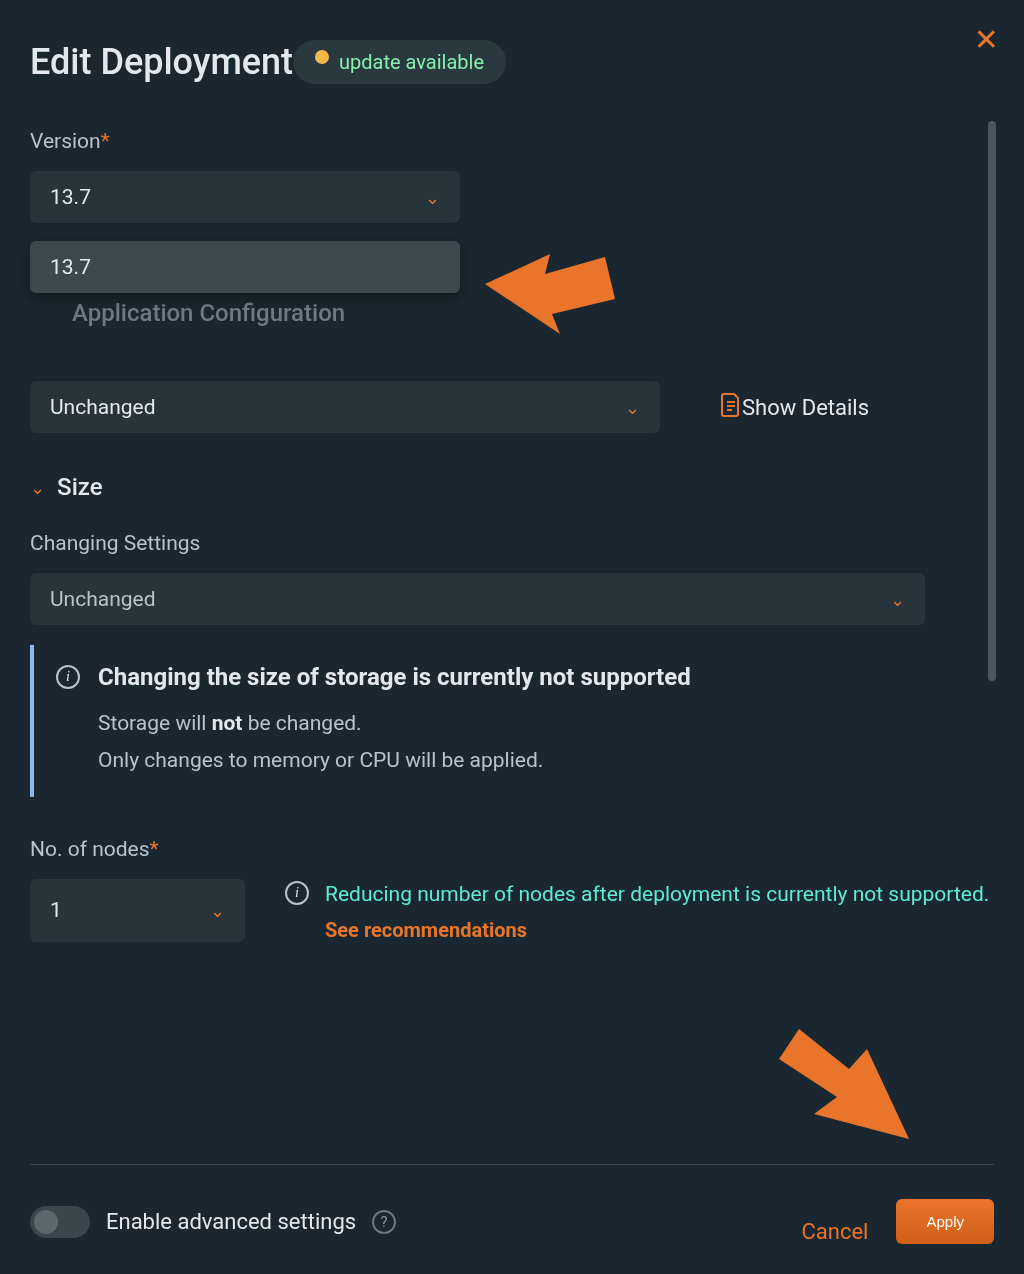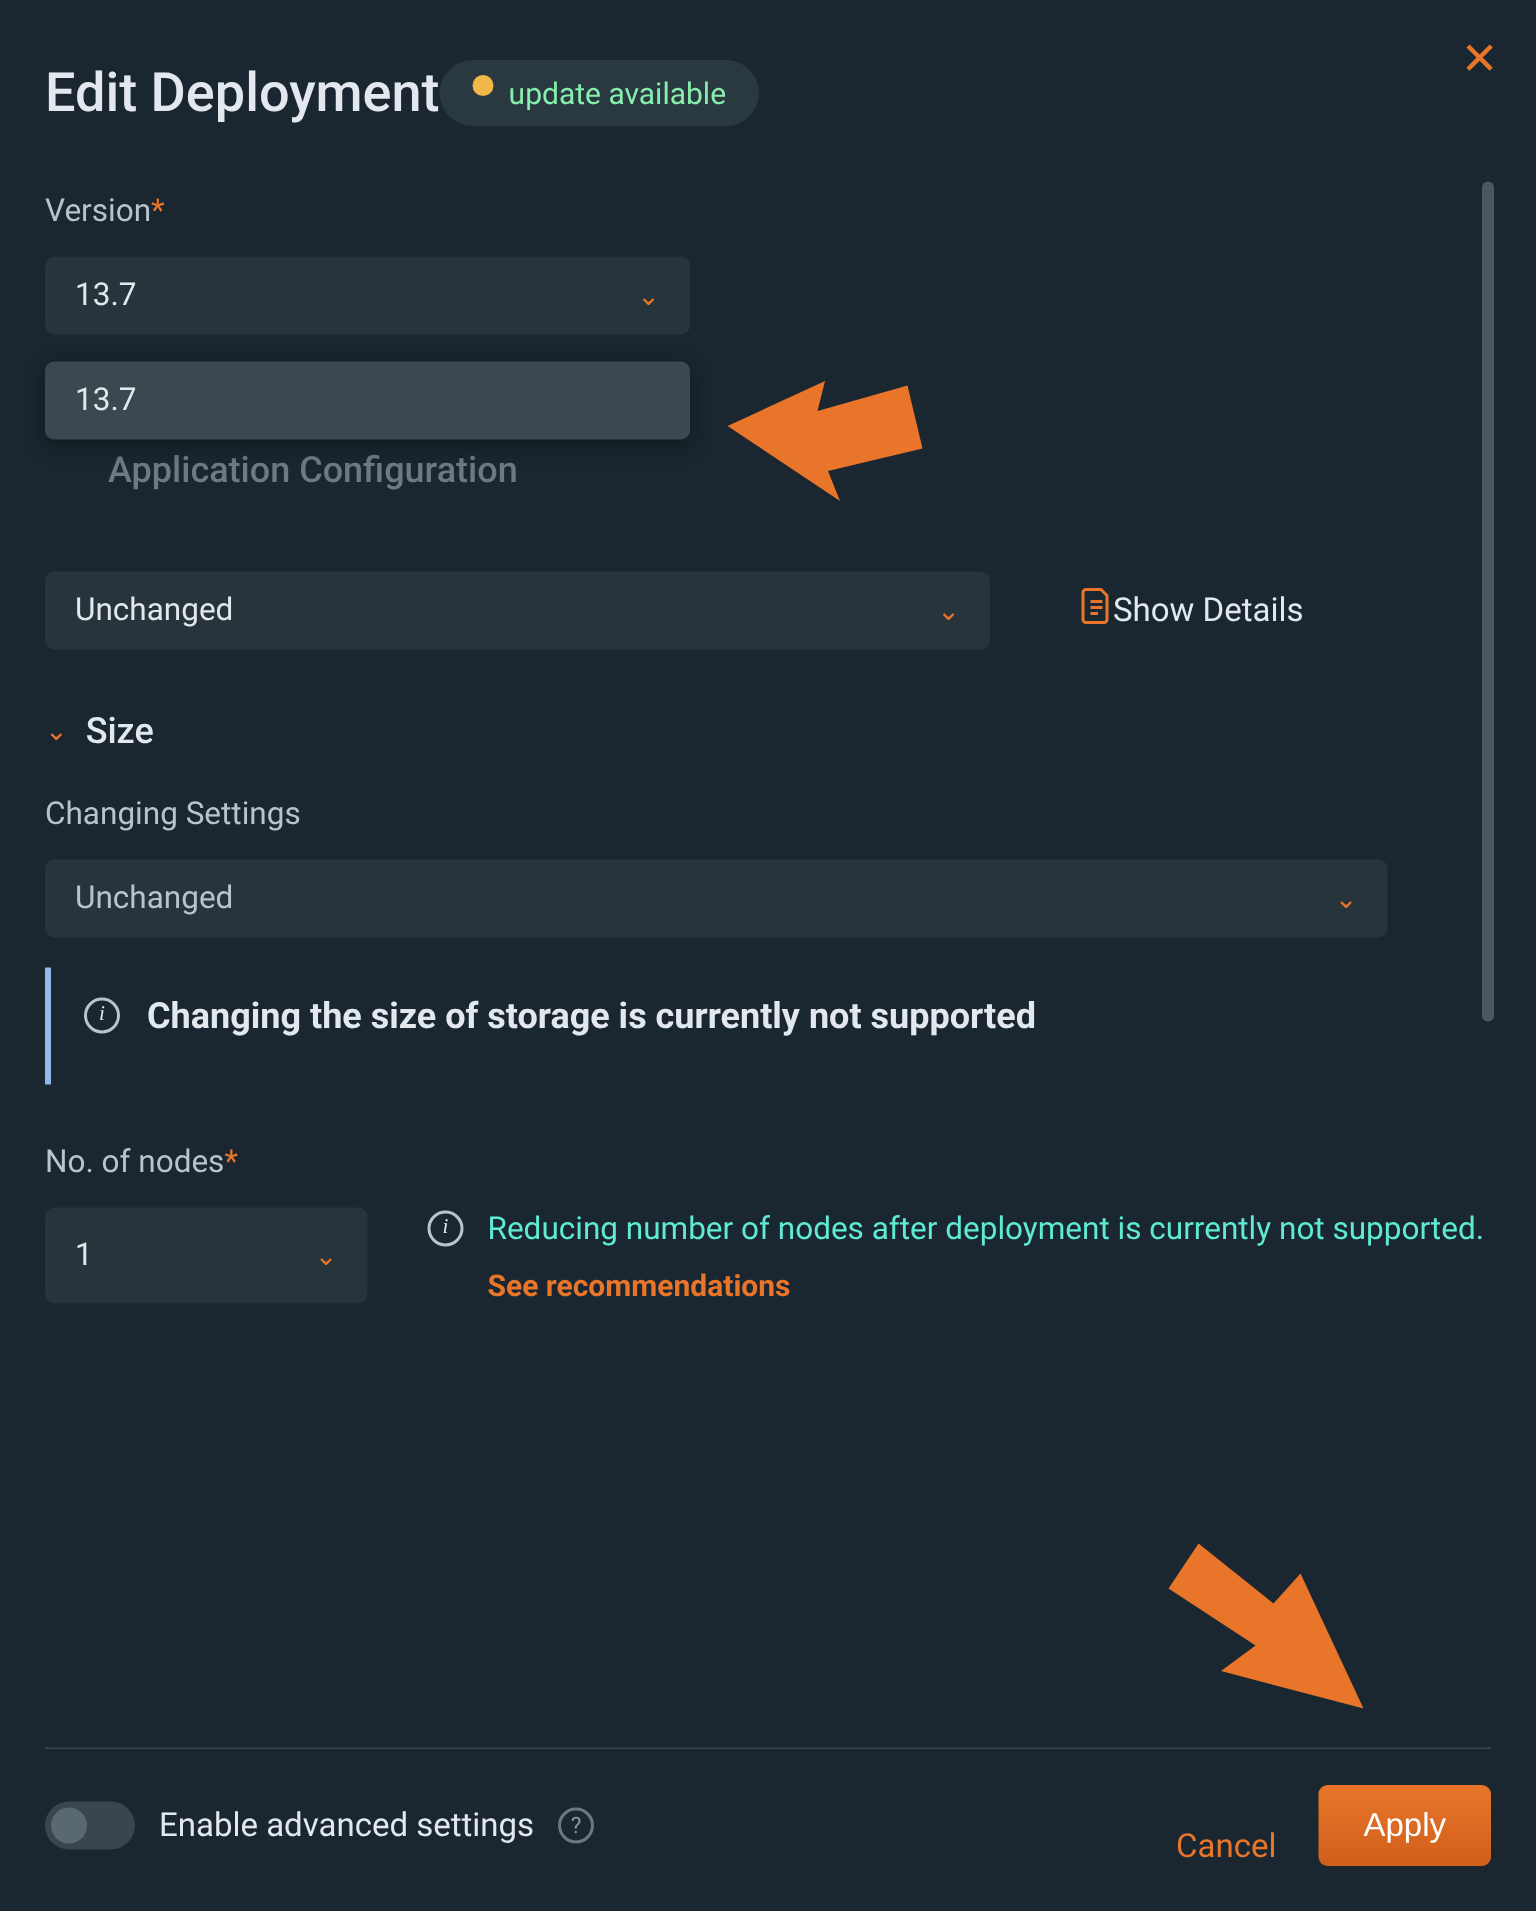--- a/index.html
+++ b/index.html
@@ -202,21 +202,21 @@
     margin-top: 8px;
     display: inline-block;
     font-weight: bold;
   }
   .footer {
     position: absolute;
     bottom: 30px;
     left: 30px;
     right: 30px;
     border-top: 1px solid #3a464e;
-    padding-top: 24px;
+    padding-top: 34px;
     display: flex;
     align-items: center;
     justify-content: space-between;
   }
   .toggle-row {
     display: flex;
     align-items: center;
     gap: 16px;
   }
   .toggle {
@@ -258,21 +258,21 @@
     gap: 28px;
   }
   .cancel {
     color: #e8752a;
     font-size: 22px;
     cursor: pointer;
   }
   .apply {
     background: linear-gradient(180deg,#e8752a 0%,#d05f1a 100%);
     color: #fff;
-    font-size: 22px;
+    font-size: 15px;
     padding: 14px 30px;
     border: none;
     border-radius: 6px;
     cursor: pointer;
   }
   .gap-top { margin-top: 40px; }
   .gap-top-small { margin-top: 30px; }
 
   
   .arrow {
@@ -366,20 +366,24 @@
 
     <div class="select-resource">
       <span>Unchanged</span>
       <span class="chevron-down">⌄</span>
     </div>
 
     <div class="info-box">
       <span class="info-circle">i</span>
       <div class="info-content">
         <div class="info-title">Changing the size of storage is currently not supported</div>
+        <div class="info-text">
+          <span>Storage will </span><strong>not</strong><span> be changed.</span><br>
+          <span>Only changes to memory or CPU will be applied.</span>
+        </div>
       </div>
     </div>
 
     <div class="field-label gap-top">
       <span>No. of nodes</span><span class="req">*</span>
     </div>
 
     <div class="nodes-row">
       <div class="nodes-select">
         <span>1</span>

